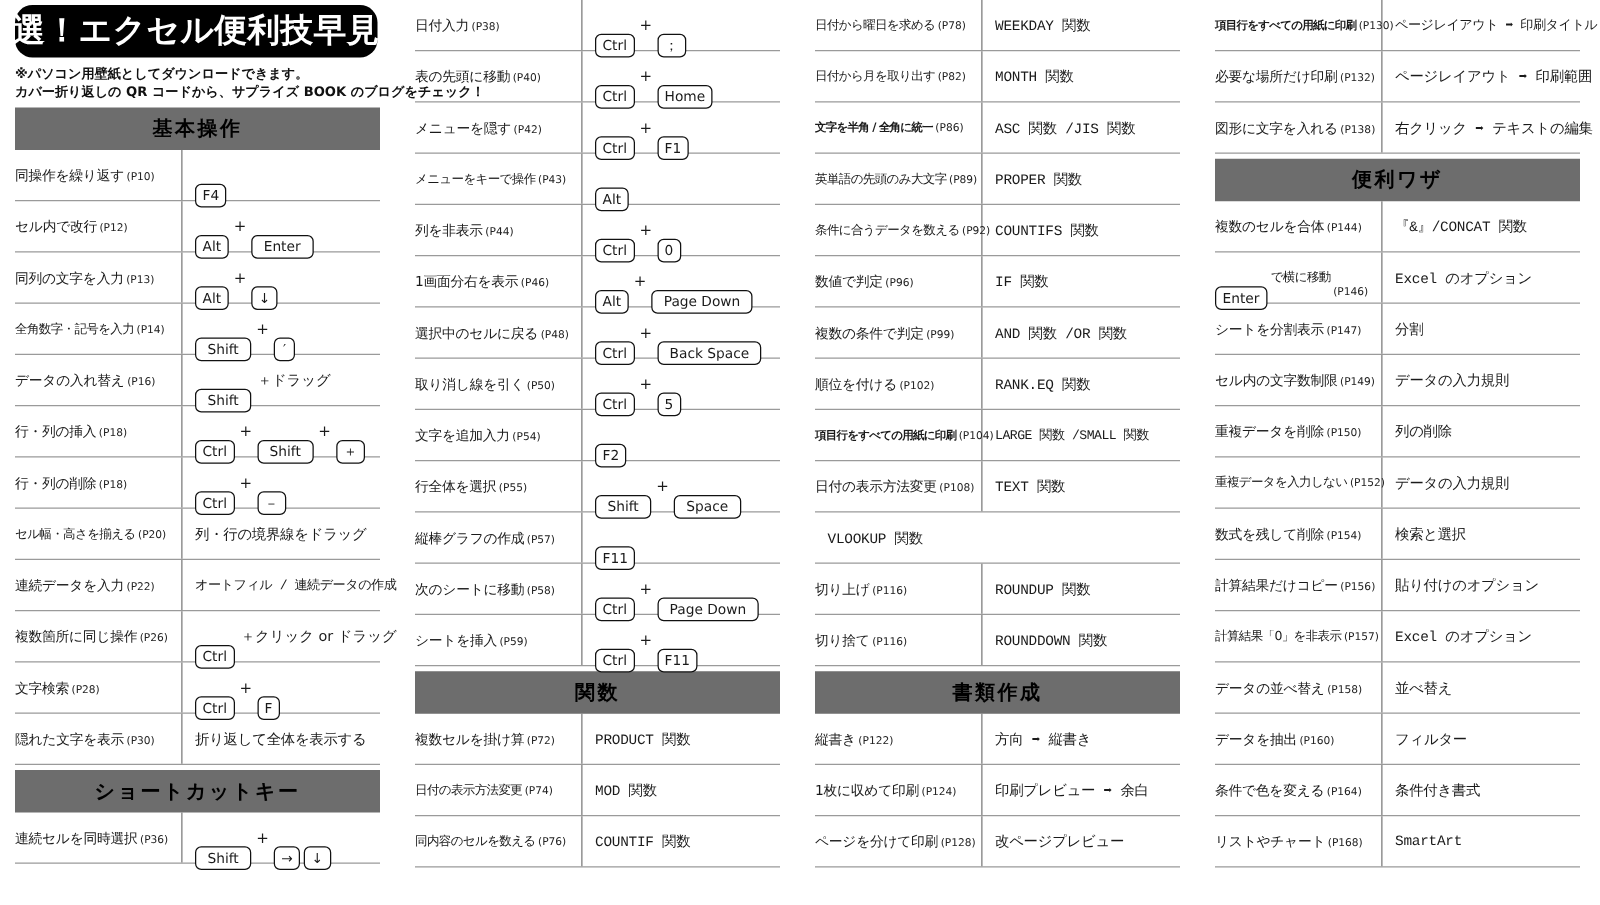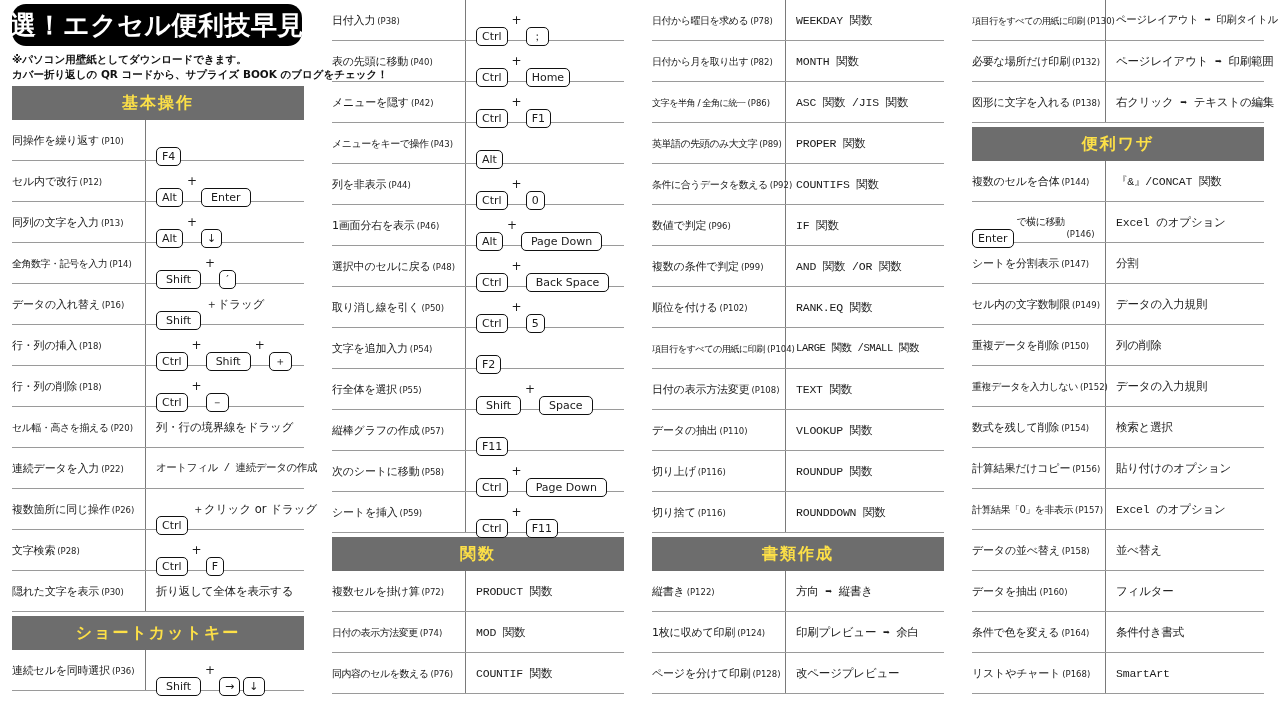--- a/index.html
+++ b/index.html
@@ -33,21 +33,21 @@
   .subnote div{white-space:nowrap;font-weight:bold;}
 
   
   .band{
     background:#6d6d6d;
     height:34px;
     display:flex;align-items:center;justify-content:center;
     margin:4px 8px 0 4px;
   }
   .band span{
-    color:#fde047;font-weight:bold;font-size:16px;letter-spacing:2px;
+    color:#000000;font-weight:bold;font-size:16px;letter-spacing:2px;
   }
 
   
   .row{
     display:flex;align-items:center;
     height:41px;
     margin:0 8px 0 4px;
     border-bottom:1px solid #9a9a9a;
     box-sizing:border-box;
   }
@@ -57,21 +57,21 @@
     border-right:1px solid #7a7a7a;
     height:100%;
     box-sizing:border-box;
     padding-right:3px;
   }
   .lbl .n{
     font-size:11px;line-height:41px;white-space:nowrap;
     letter-spacing:-.2px;
   }
   .lbl .n.sm{font-size:10px;letter-spacing:-.5px;}
-  .lbl .n.xs{font-size:9.2px;letter-spacing:-.6px;}
+  .lbl .n.xs{font-size:9.2px;letter-spacing:-.6px;font-weight:bold;}
   .lbl .p{
     font-size:8.5px;color:#222;margin-left:2px;line-height:41px;
     white-space:nowrap;
   }
   .val{
     flex:1;display:flex;align-items:center;gap:3px;
     padding-left:10px;height:100%;
     font-size:11.5px;white-space:nowrap;
   }
   .val.txt{font-size:11.5px;letter-spacing:-.2px;font-family:Liberation Mono, monospace;}
@@ -489,24 +489,20 @@
             <div class="val txt sm">LARGE 関数 /SMALL 関数</div>
           </div>
           <div class="row">
             <div class="lbl">
               <span class="n">日付の表示方法変更</span>
               <span class="p">(P108)</span>
             </div>
             <div class="val txt">TEXT 関数</div>
           </div>
           <div class="row">
-            <div class="lbl">
-              <span class="n">データの抽出</span>
-              <span class="p">(P110)</span>
-            </div>
             <div class="val txt">VLOOKUP 関数</div>
           </div>
           <div class="row">
             <div class="lbl">
               <span class="n">切り上げ</span>
               <span class="p">(P116)</span>
             </div>
             <div class="val txt">ROUNDUP 関数</div>
           </div>
           <div class="row">

